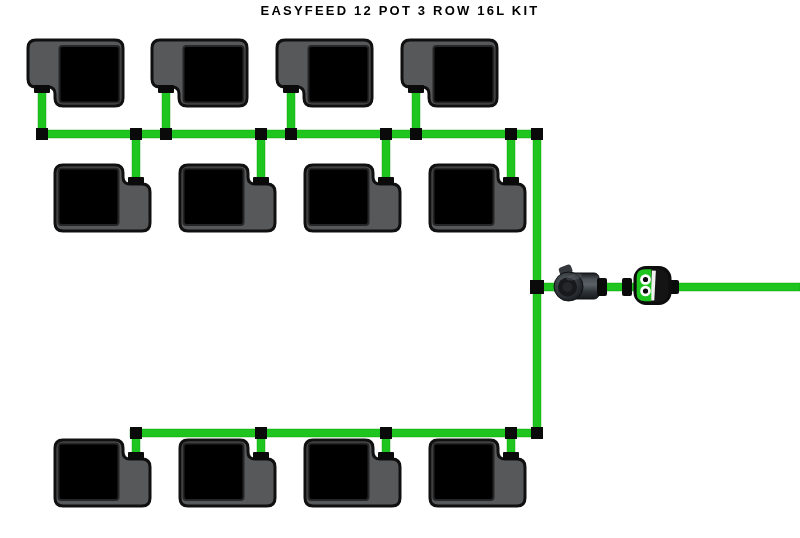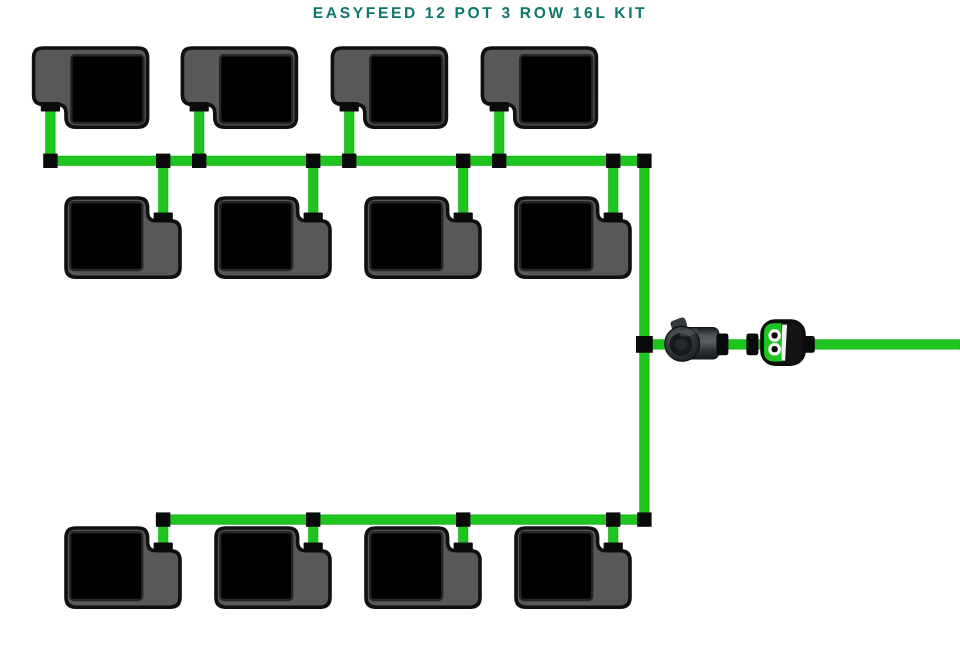--- a/index.html
+++ b/index.html
@@ -10,21 +10,21 @@
   .title{
     position:absolute;top:3px;left:0;width:100%;
     text-align:center;font-weight:bold;font-size:13px;
     letter-spacing:2.2px;color:#73c243;
   }
   svg{position:absolute;top:0;left:0;}
 </style>
 </head>
 <body>
 
-<div class="title" style="color: #0f766e;">EASYFEED 12 POT 3 ROW 16L KIT</div>
+<div class="title" style="color: #000000;">EASYFEED 12 POT 3 ROW 16L KIT</div>
 
 <svg id="diagram" width="800" height="538" viewBox="0 0 800 538">
     <defs>
       <linearGradient id="pumpBody" x1="0" y1="0" x2="0" y2="1">
         <stop offset="0" stop-color="#1a1d20"></stop>
         <stop offset="0.25" stop-color="#4d5358"></stop>
         <stop offset="0.45" stop-color="#5a6066"></stop>
         <stop offset="0.72" stop-color="#2f3438"></stop>
         <stop offset="1" stop-color="#17191c"></stop>
       </linearGradient>

